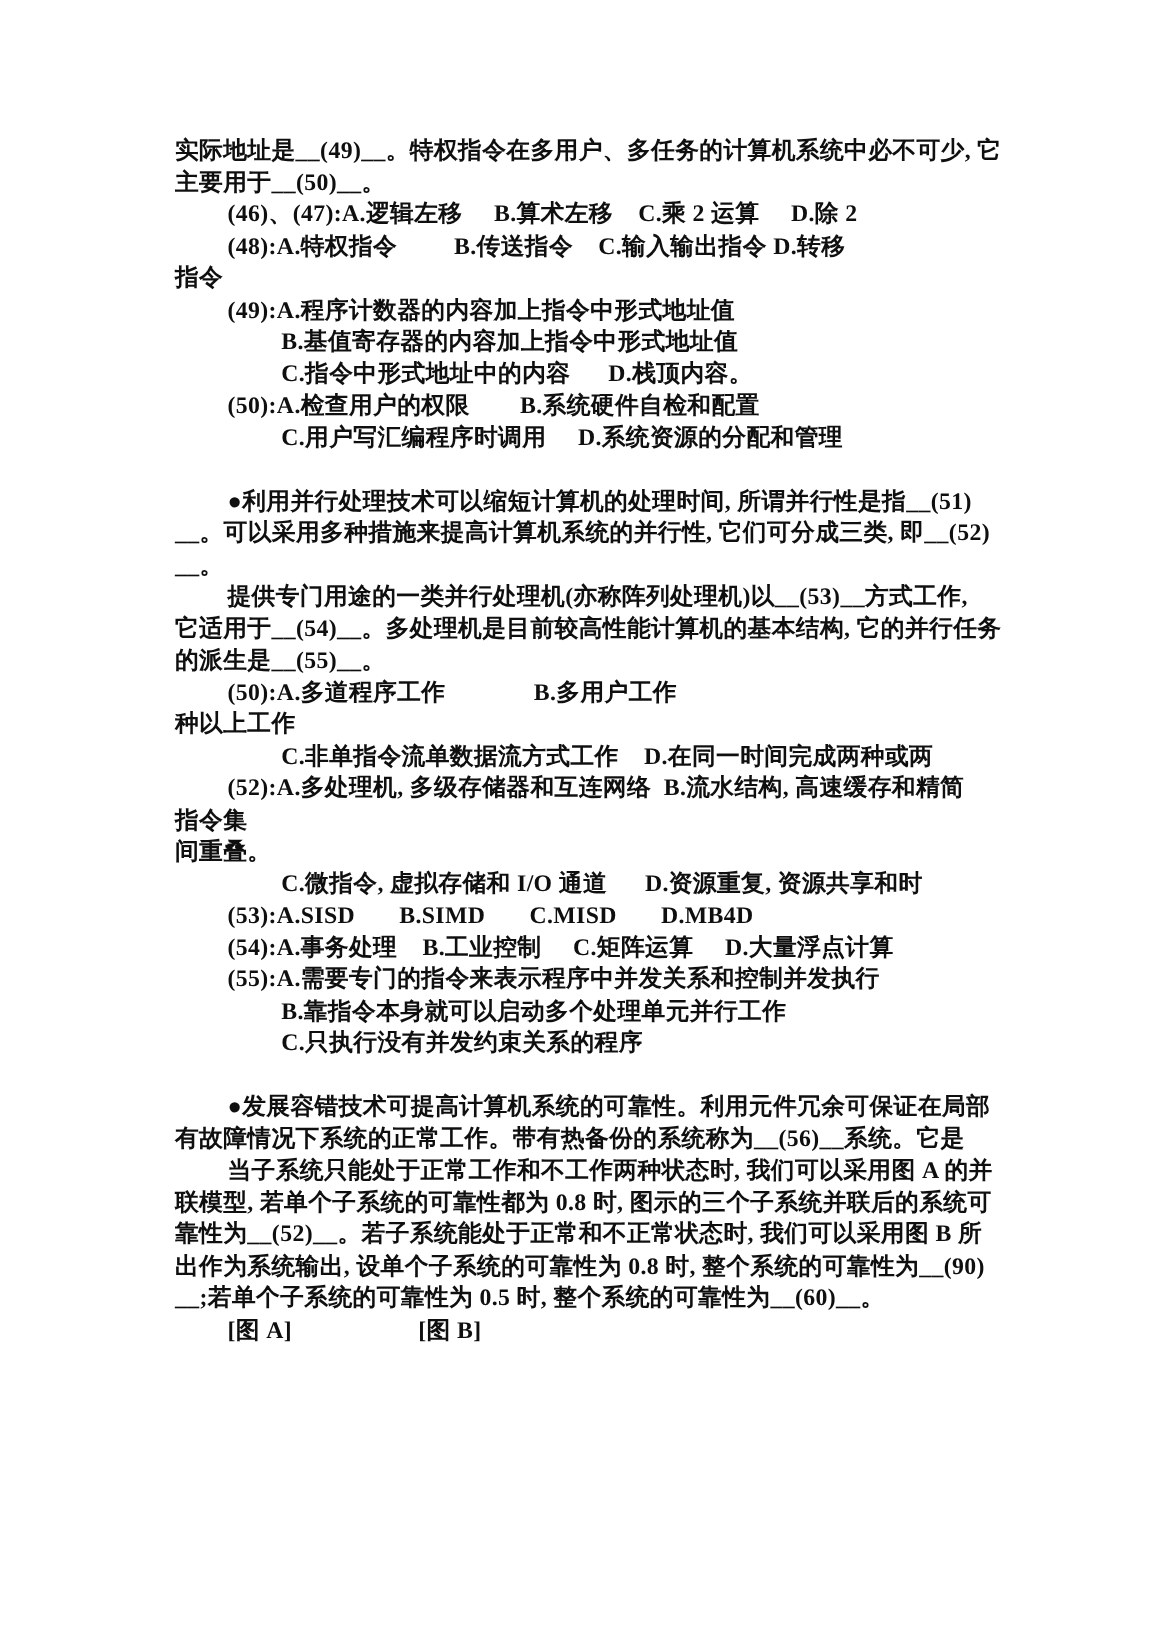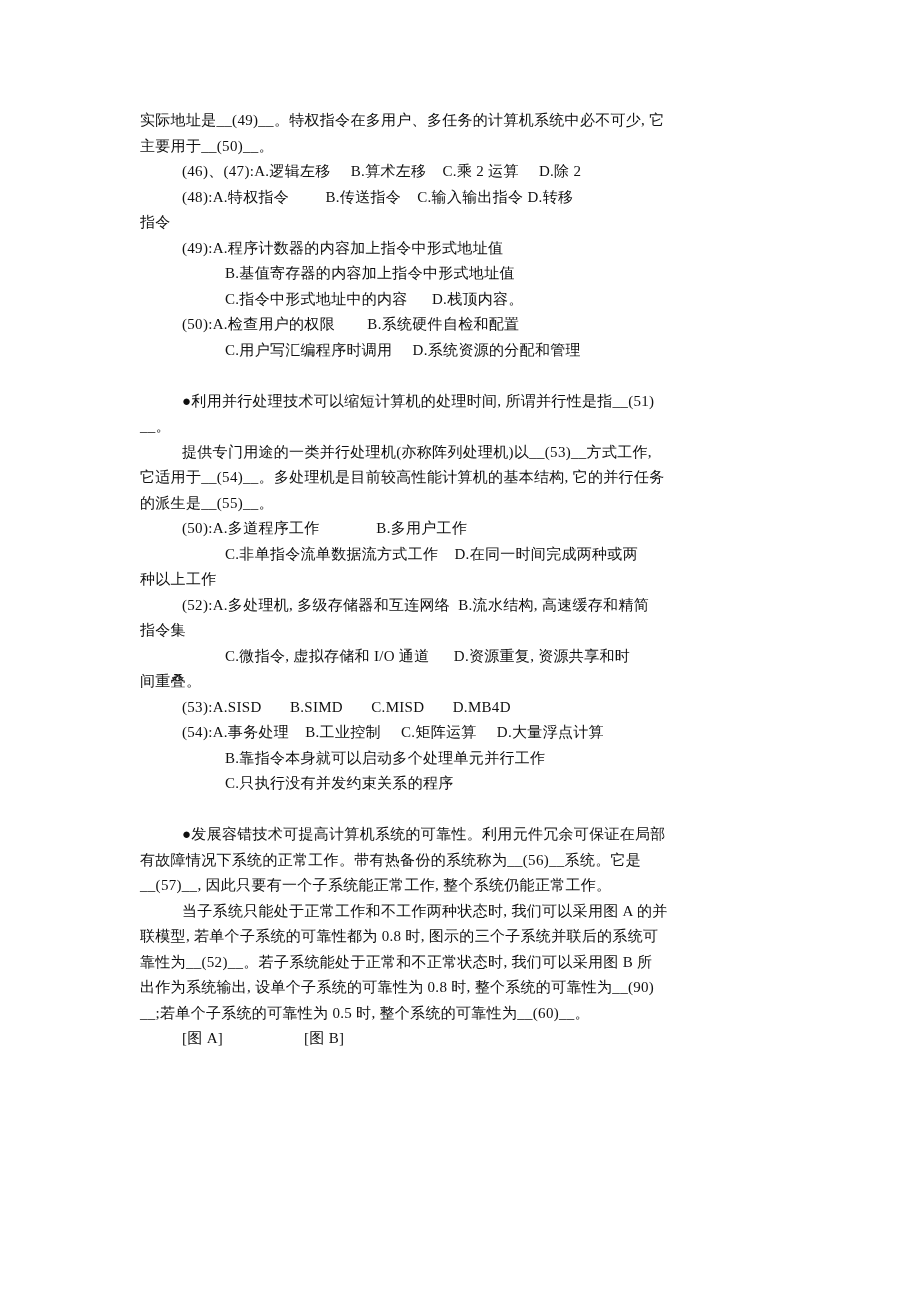--- a/index.html
+++ b/index.html
@@ -20,22 +20,23 @@
     width: 920px;
     height: 1302px;
     background: #ffffff;
   }
   .text-area {
     position: absolute;
     left: 140px;
     top: 108px;
     width: 660px;
     color: #0f0f0f;
-    font-size: 15px;
+    font-size: 19px;
     line-height: 25.5px;
+    font-weight: bold;
   }
   .line {
     white-space: pre;
     min-height: 25.5px;
     letter-spacing: 0.3px;
   }
   .indent-0 { padding-left: 0; }
   .indent-1 { padding-left: 42px; }
   .indent-2 { padding-left: 85px; }
 </style>
@@ -49,39 +50,40 @@
       <div class="line indent-1">(46)、(47):A.逻辑左移     B.算术左移    C.乘 2 运算     D.除 2</div>
       <div class="line indent-1">(48):A.特权指令         B.传送指令    C.输入输出指令 D.转移</div>
       <div class="line indent-0">指令</div>
       <div class="line indent-1">(49):A.程序计数器的内容加上指令中形式地址值</div>
       <div class="line indent-2">B.基值寄存器的内容加上指令中形式地址值</div>
       <div class="line indent-2">C.指令中形式地址中的内容      D.栈顶内容。</div>
       <div class="line indent-1">(50):A.检查用户的权限        B.系统硬件自检和配置</div>
       <div class="line indent-2">C.用户写汇编程序时调用     D.系统资源的分配和管理</div>
       <div class="line indent-0"></div>
       <div class="line indent-1">●利用并行处理技术可以缩短计算机的处理时间, 所谓并行性是指__(51)</div>
+      <div class="line indent-0">__。可以采用多种措施来提高计算机系统的并行性, 它们可分成三类, 即__(52)</div>
       <div class="line indent-0">__。</div>
       <div class="line indent-1">提供专门用途的一类并行处理机(亦称阵列处理机)以__(53)__方式工作,</div>
       <div class="line indent-0">它适用于__(54)__。多处理机是目前较高性能计算机的基本结构, 它的并行任务</div>
       <div class="line indent-0">的派生是__(55)__。</div>
       <div class="line indent-1">(50):A.多道程序工作              B.多用户工作</div>
+      <div class="line indent-0">种以上工作</div>
       <div class="line indent-2">C.非单指令流单数据流方式工作    D.在同一时间完成两种或两</div>
-      <div class="line indent-0">种以上工作</div>
       <div class="line indent-1">(52):A.多处理机, 多级存储器和互连网络  B.流水结构, 高速缓存和精简</div>
       <div class="line indent-0">指令集</div>
+      <div class="line indent-0">间重叠。</div>
       <div class="line indent-2">C.微指令, 虚拟存储和 I/O 通道      D.资源重复, 资源共享和时</div>
-      <div class="line indent-0">间重叠。</div>
       <div class="line indent-1">(53):A.SISD       B.SIMD       C.MISD       D.MB4D</div>
       <div class="line indent-1">(54):A.事务处理    B.工业控制     C.矩阵运算     D.大量浮点计算</div>
+      <div class="line indent-1">(55):A.需要专门的指令来表示程序中并发关系和控制并发执行</div>
       <div class="line indent-2">B.靠指令本身就可以启动多个处理单元并行工作</div>
       <div class="line indent-2">C.只执行没有并发约束关系的程序</div>
       <div class="line indent-0"></div>
       <div class="line indent-1">●发展容错技术可提高计算机系统的可靠性。利用元件冗余可保证在局部</div>
       <div class="line indent-0">有故障情况下系统的正常工作。带有热备份的系统称为__(56)__系统。它是</div>
-      <div class="line indent-0">__(57)__, 因此只要有一个子系统能正常工作, 整个系统仍能正常工作。</div>
       <div class="line indent-1">当子系统只能处于正常工作和不工作两种状态时, 我们可以采用图 A 的并</div>
       <div class="line indent-0">联模型, 若单个子系统的可靠性都为 0.8 时, 图示的三个子系统并联后的系统可</div>
       <div class="line indent-0">靠性为__(52)__。若子系统能处于正常和不正常状态时, 我们可以采用图 B 所</div>
       <div class="line indent-0">出作为系统输出, 设单个子系统的可靠性为 0.8 时, 整个系统的可靠性为__(90)</div>
       <div class="line indent-0">__;若单个子系统的可靠性为 0.5 时, 整个系统的可靠性为__(60)__。</div>
       <div class="line indent-1">[图 A]                    [图 B]</div>
     </div>
 </div>
 
 </body></html>

